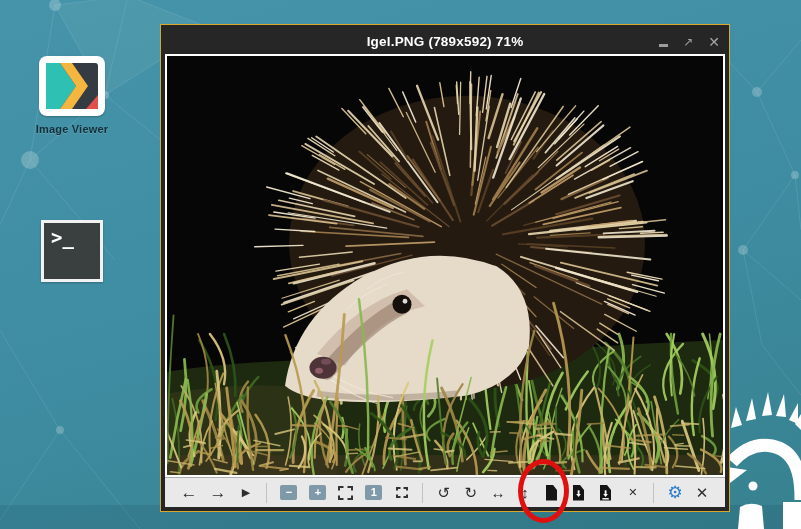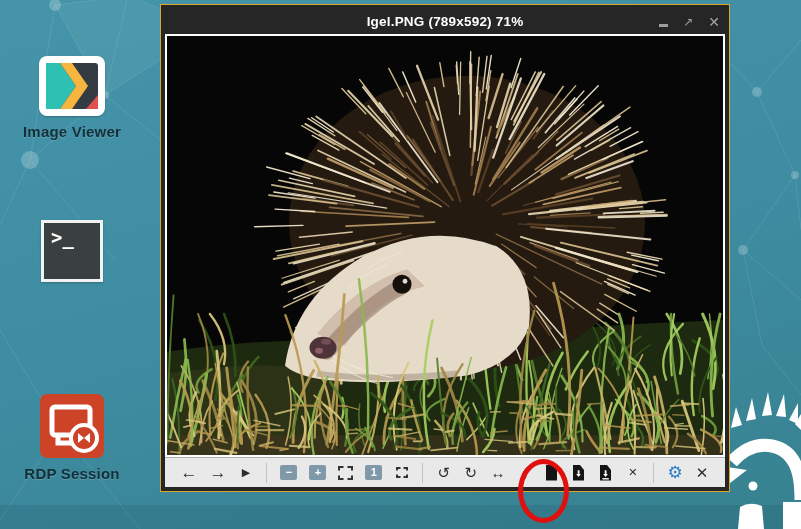--- a/index.html
+++ b/index.html
@@ -11,32 +11,32 @@
   .plexus{position:absolute;left:0;top:0;z-index:1;}
   .bottom-strip{position:absolute;left:0;bottom:0;width:100%;height:24px;
     background:rgba(10,48,66,0.12);z-index:2;}
   .igel-logo{position:absolute;left:720px;top:390px;z-index:3;}
 
   
   .desk-icon{position:absolute;width:144px;display:flex;flex-direction:column;align-items:center;z-index:4;cursor:default;}
   #di-iv{left:0px;top:56px;}
   #di-term{left:0px;top:220px;}
   #di-rdp{left:0px;top:394px;}
-  .di-label{margin-top:7px;font-weight:bold;font-size:15px;color:#132f3a;
+  .di-label{margin-top:7px;font-weight:bold;font-size:11px;color:#132f3a;
     text-shadow:0 1px 1px rgba(255,255,255,0.18);letter-spacing:.2px;}
   .frame-iv{width:66px;height:60px;background:#fff;border-radius:8px;
     display:flex;align-items:center;justify-content:center;box-shadow:0 1px 2px rgba(0,0,0,.25);}
   .frame-term{width:62px;height:62px;background:#3a403f;border:3px solid #f2f2f2;
     box-sizing:border-box;color:#fff;font-family:"DejaVu Sans Mono",monospace;
     font-weight:bold;font-size:19px;line-height:1;padding:5px 0 0 7px;box-shadow:0 1px 2px rgba(0,0,0,.25);}
   .frame-rdp{width:64px;height:64px;}
 
   
   .window{
-    position:absolute;left:160px;top:4px;width:570px;height:488px;z-index:10;
+    position:absolute;left:160px;top:24px;width:570px;height:488px;z-index:10;
     box-sizing:border-box;border:1px solid #d9a72c;background:#262626;padding:4px;
     display:flex;flex-direction:column;
   }
   .titlebar{height:25px;flex:0 0 25px;position:relative;display:flex;align-items:center;justify-content:center;}
   .title{color:#fff;font-size:13.5px;font-weight:bold;letter-spacing:.2px;}
   .win-controls{position:absolute;right:5px;top:0;height:100%;display:flex;align-items:center;gap:15px;}
   .wc{color:#9d9d9d;font-size:12px;line-height:1;cursor:default;}
   .wc-min{width:9px;height:3px;background:#9d9d9d;margin-top:8px;}
   .wc-close{font-size:14px;color:#a6a6a6;}
   .viewer{flex:1 1 auto;min-height:0;background:#fff;padding:2px;}
@@ -109,33 +109,20 @@
     </div>
     <div class="di-label">Image Viewer</div>
   </div>
 
   <div class="desk-icon" id="di-term">
     <div class="frame-term">
       <span>&gt;_</span>
     </div>
   </div>
 
-  <div class="desk-icon" id="di-rdp">
-    <div class="frame-rdp">
-      <svg width="64" height="64" viewBox="0 0 64 64">
-        <rect width="64" height="64" rx="7" fill="#cd4327"></rect>
-        <rect x="12" y="13" width="38" height="28" rx="3" fill="none" stroke="#ffffff" stroke-width="5"></rect>
-        <path d="M18,41 V49 H34" stroke="#ffffff" stroke-width="5" fill="none"></path>
-        <circle cx="44" cy="44" r="13" fill="#cd4327" stroke="#ffffff" stroke-width="4"></circle>
-        <polygon points="38,39 44,44 38,49" fill="#ffffff"></polygon>
-        <polygon points="50,39 44,44 50,49" fill="#ffffff"></polygon>
-      </svg>
-    </div>
-    <div class="di-label">RDP Session</div>
-  </div>
 
   <div class="window">
     <div class="titlebar">
       <span class="title">Igel.PNG (789x592) 71%</span>
       <span class="win-controls">
         <span class="wc wc-min"></span>
         <span class="wc">↗</span>
         <span class="wc wc-close">✕</span>
       </span>
     </div>

